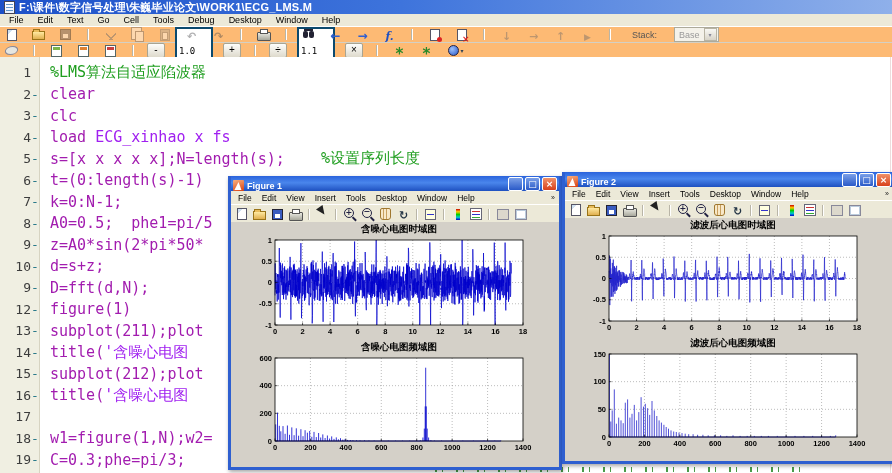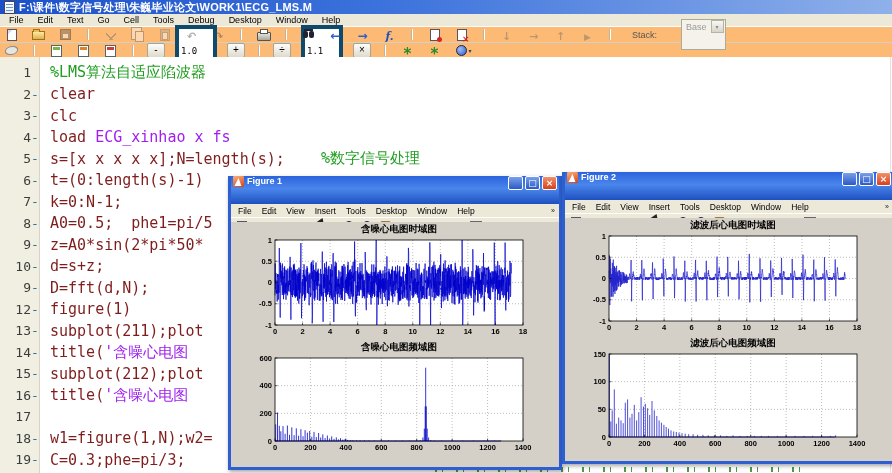--- a/index.html
+++ b/index.html
@@ -15,23 +15,23 @@
   .mi{font-size:9px;color:#000;padding:0 7px;white-space:nowrap}
   .tb{display:flex;align-items:center;background:#fdba74;padding:0 3px;gap:10px}
   #toolbar-main{height:15px;border-bottom:1px solid #d4d0c4}
   #toolbar-cell{height:15px;border-bottom:1px solid #c8c4b6}
   .sep{width:1px;height:11px;background:#b9b5a7;border-right:1px solid #fff;margin:0 3px;flex:none}
   .I{width:17px;height:14px;position:relative;display:inline-flex;align-items:center;justify-content:center;flex:none}
   .I.dis{opacity:.42;filter:grayscale(.9)}
   .caret{font-size:6px;color:#345;margin-left:1px}
   .tbtn{min-width:14px;height:13px;border:1px solid #a8a492;background:linear-gradient(#fdfdfb,#dedacc);
         font-size:10px;line-height:11px;text-align:center;border-radius:2px;padding:0 1px;flex:none}
-  .tinput{width:30px;height:11px;border:4px solid #0c4a6e;background:#fff;font:9px "DejaVu Sans Mono",monospace;padding:16px 2px;flex:none}
+  .tinput{width:30px;height:11px;border:2px solid #0c4a6e;background:#fff;font:9px "DejaVu Sans Mono",monospace;padding:16px 2px;flex:none}
   .combo{display:flex;align-items:center;height:13px;border:1px solid #adaa9a;background:#f4f2ea;color:#9a9a9a;
-         font-size:9px;padding:0 1px 16px 4px;margin-left:14px}
+         font-size:9px;padding:0 1px 0 4px;margin-left:7px}
   .combo .arrow{width:11px;height:11px;background:linear-gradient(#f8f8f4,#d8d4c8);border:1px solid #b8b4a4;
                 font-size:6px;color:#889;display:flex;align-items:center;justify-content:center;margin-left:4px}
   .stack-label{font-size:9px;color:#555;margin-left:8px}
   
   .s-page{width:8px;height:10px;background:linear-gradient(135deg,#cfe0f0 3px,#fff 3px);border:1px solid #556}
   .s-folder{width:11px;height:7px;margin-top:2px;background:linear-gradient(#ffe9a0,#e0b050);border:1px solid #9a7418;position:relative}
   .s-folder::before{content:"";position:absolute;top:-3px;left:0;width:5px;height:2px;background:#e8bc5c;border:1px solid #9a7418;border-bottom:none}
   .s-floppy{width:9px;height:9px;background:#3a5cc0;border:1px solid #223;position:relative}
   .s-floppy::before{content:"";position:absolute;left:2px;top:4px;width:5px;height:4px;background:#fff}
   .s-cut{width:10px;height:10px;background:
@@ -81,27 +81,27 @@
   .s-showtools{width:10px;height:9px;border:1px solid #889;background:#fff;box-shadow:inset 0 0 0 1px #bcd}
   
   #editor{position:absolute;top:57px;left:0;right:0;bottom:0;background:#fff;display:flex;overflow:hidden;z-index:0}
   #gutter{width:40px;background:#f0efe2;border-right:1px solid #d7d4c2;padding-top:5px;box-sizing:border-box;flex:none}
   .gline{height:21.5px;display:flex;justify-content:flex-end;align-items:center;
          font:13px "DejaVu Sans Mono",monospace;color:#3c3c3c}
   .gline .ldash{width:8px;color:#2a7a8a;text-align:center}
   #code{position:relative;flex:1;padding:5px 0 0 10px}
   .cline{height:21.5px;display:flex;align-items:center;white-space:pre;
          font:15px "DejaVu Sans Mono",monospace}
-  .c-code{color:#7f1d1d}.c-comment{color:#1f9e1f}.c-special{color:#A020F0}
+  .c-code{color:#a21caf}.c-comment{color:#1f9e1f}.c-special{color:#A020F0}
   #margin-line{position:absolute;left:850px;top:0;bottom:0;width:1px;background:#ecdcdc}
   
   .figwin{position:absolute;z-index:5;box-sizing:border-box;border:3px solid #2E5FD0;border-top:none;
           background:#ECE9D8;box-shadow:1px 2px 4px rgba(0,0,0,.35)}
-  .ftitle{height:28px;background:linear-gradient(180deg,#2a63dc,#4a86ec 45%,#1e50c0);
-          display:flex;align-items:flex-start;padding:0 2px;gap:3px}
+  .ftitle{height:15px;background:linear-gradient(180deg,#2a63dc,#4a86ec 45%,#1e50c0);
+          display:flex;align-items:flex-end;padding:0 2px;gap:3px}
   .ftitle .ttext{color:#fff;font-size:9px;font-weight:bold;flex:1}
   .ficon{width:11px;height:11px;background:linear-gradient(160deg,#f8b080,#d84010);position:relative;border-radius:1px;flex:none}
   .ficon::before{content:"";position:absolute;left:2px;bottom:1px;border-left:3px solid transparent;border-right:4px solid transparent;border-bottom:8px solid #fff;transform:skewX(-8deg)}
   .wbtns{display:flex;gap:2px;flex:none}
   .wbtn{width:13px;height:12px;border:1px solid #fff;border-radius:2px;color:#fff;
         font:bold 9px "DejaVu Sans",sans-serif;display:flex;align-items:center;justify-content:center;
         background:linear-gradient(#7ba0e8,#2a5ac8)}
   .wbtn.close{background:linear-gradient(#f0926a,#d8401c)}
   .wbtn.min span{position:relative;top:2px}
   .fmenu{height:13px;display:flex;align-items:center;background:#ECE9D8;border-bottom:1px solid #fff;padding:0 2px}
@@ -316,21 +316,21 @@
           <span>19</span>
           <span class="ldash">-</span>
         </div>
       </div>
     <div id="code">
       <div id="margin-line"></div>
     <div class="cline"><span class="c-comment">%LMS算法自适应陷波器</span></div>
         <div class="cline"><span class="c-code">clear</span></div>
         <div class="cline"><span class="c-code">clc</span></div>
         <div class="cline"><span class="c-code">load </span><span class="c-special">ECG_xinhao x fs</span><span class="c-code">               </span></div>
-        <div class="cline"><span class="c-code">s=[x x x x x];N=length(s);</span><span class="c-code">    </span><span class="c-comment">%数字信号处理</span></div>
+        <div class="cline"><span class="c-code">s=[x x x x x];N=length(s);</span><span class="c-code">    </span><span class="c-comment">%设置序列长度</span></div>
         <div class="cline"><span class="c-code">t=(0:length(s)-1)</span></div>
         <div class="cline"><span class="c-code">k=0:N-1;</span></div>
         <div class="cline"><span class="c-code">A0=0.5;  phe1=pi/5</span></div>
         <div class="cline"><span class="c-code">z=A0*sin(2*pi*50*</span></div>
         <div class="cline"><span class="c-code">d=s+z;</span></div>
         <div class="cline"><span class="c-code">D=fft(d,N);</span></div>
         <div class="cline"><span class="c-code">figure(1)</span></div>
         <div class="cline"><span class="c-code">subplot(211);plot</span></div>
         <div class="cline"><span class="c-code">title(</span><span class="c-special">'含噪心电图</span></div>
         <div class="cline"><span class="c-code">subplot(212);plot</span></div>

